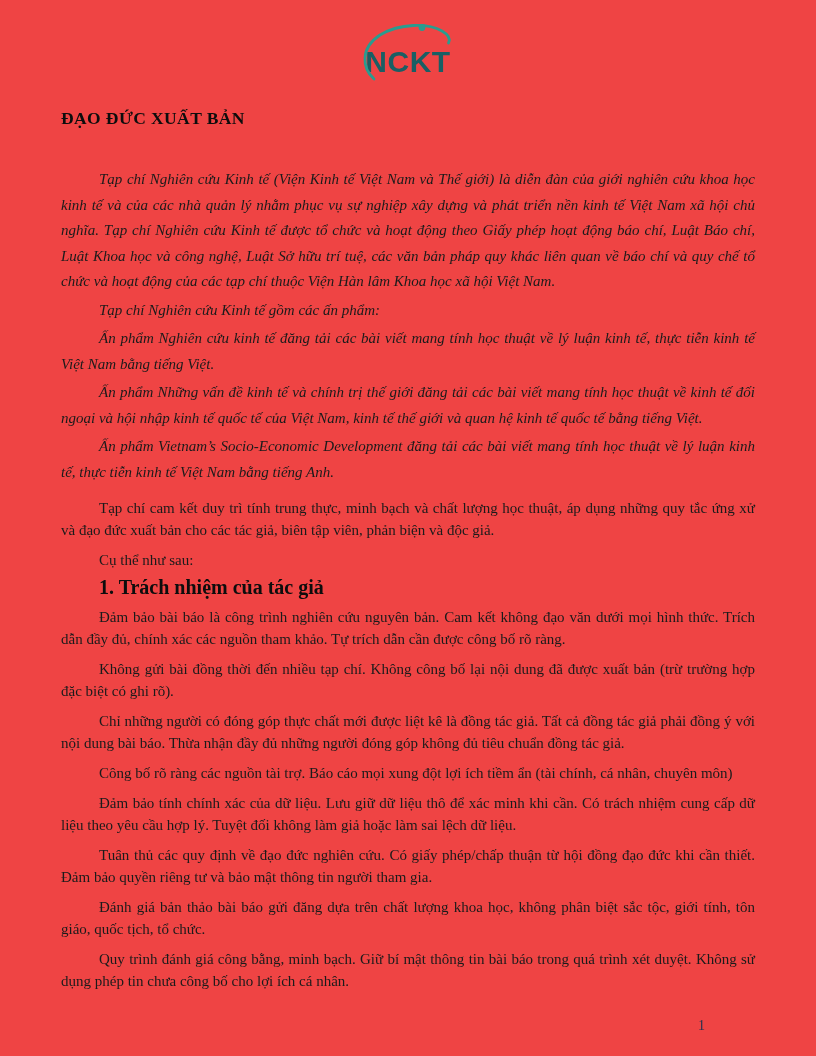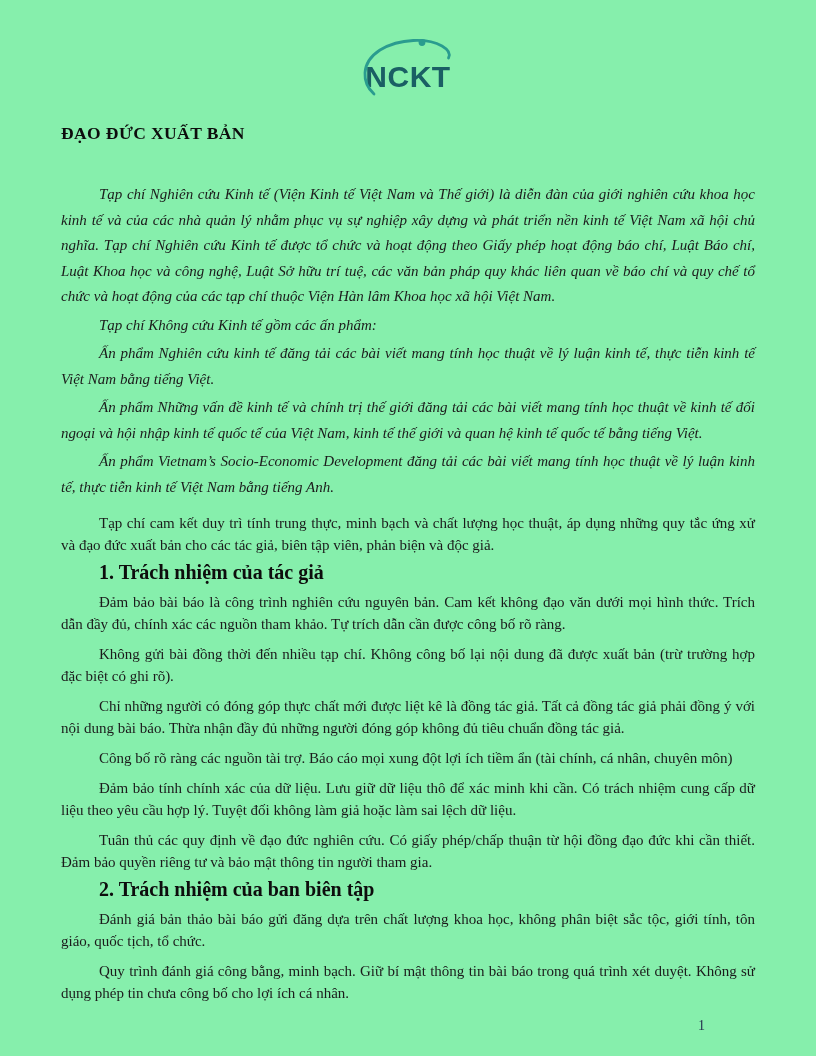--- a/index.html
+++ b/index.html
@@ -5,23 +5,23 @@
   html, body {
     margin: 0;
     padding: 0;
     background: #ffffff;
   }
   .page {
     position: relative;
     width: 816px;
     height: 1056px;
     margin: 0 auto;
-    background: #86efac;
+    background: #ef4444;
     box-sizing: border-box;
-    padding: 15px 61px;
+    padding: 0 61px;
     overflow: hidden;
     font-family: "Liberation Serif", "DejaVu Serif", serif;
     color: #1b1b1b;
   }
   .logo-wrap {
     margin-top: 20px;
     text-align: center;
     height: 62px;
   }
   .doc-title {
@@ -82,37 +82,37 @@
       <text x="50" y="52" text-anchor="middle" font-family="Liberation Sans, DejaVu Sans, sans-serif" font-size="30" font-weight="bold" letter-spacing="0.5" fill="#1a5f64">NCKT</text>
       <path d="M 16 59 C 4 48, 2 28, 22 15 C 42 3, 70 3, 84 11 C 90 14.5, 93 18.5, 90.5 23" fill="none" stroke-width="2.8" stroke-linecap="round" stroke="#2a9c8f"></path>
       <circle cx="64" cy="7.5" r="3.4" fill="#2a9c8f"></circle>
     </svg>
   </div>
 
   <h1 class="doc-title">ĐẠO ĐỨC XUẤT BẢN</h1>
 
   <div class="intro-block">
     <p><span class="journal-name">Tạp chí Nghiên cứu Kinh tế</span><span> (Viện Kinh tế Việt Nam và Thế giới)  là diễn đàn của giới nghiên cứu khoa học kinh tế và của các nhà quản lý nhằm phục vụ sự nghiệp xây dựng và phát triển nền kinh tế Việt Nam xã hội chủ nghĩa. Tạp chí Nghiên cứu Kinh tế được tổ chức và hoạt động theo Giấy phép hoạt động báo chí, Luật Báo chí, Luật Khoa học và công nghệ, Luật Sở hữu trí tuệ, các văn bản pháp quy khác liên quan về báo chí và quy chế tổ chức và hoạt động của các tạp chí thuộc Viện Hàn lâm Khoa học xã hội Việt Nam.</span></p>
-    <p>Tạp chí Không cứu Kinh tế gồm các ấn phẩm:</p>
+    <p>Tạp chí Nghiên cứu Kinh tế gồm các ấn phẩm:</p>
     <p>Ấn phẩm Nghiên cứu kinh tế đăng tải các bài viết mang tính học thuật về lý luận kinh tế, thực tiễn kinh tế Việt Nam bằng tiếng Việt.</p>
     <p>Ấn phẩm Những vấn đề kinh tế và chính trị thế giới đăng tải các bài viết mang tính học thuật về kinh tế đối ngoại và hội nhập kinh tế quốc tế của Việt Nam, kinh tế thế giới và quan hệ kinh tế quốc tế bằng tiếng Việt.</p>
     <p>Ấn phẩm Vietnam’s Socio-Economic Development đăng tải các bài viết mang tính học thuật về lý luận kinh tế, thực tiễn kinh tế Việt Nam bằng tiếng Anh.</p>
   </div>
 
   <div class="body-block">
     <p class="commitment">Tạp chí cam kết duy trì tính trung thực, minh bạch và chất lượng học thuật, áp dụng những quy tắc ứng xử và đạo đức xuất bản cho các tác giả, biên tập viên, phản biện và độc giả.</p>
+    <p>Cụ thể như sau:</p>
 
     <h2>1. Trách nhiệm của tác giả</h2>
     <p>Đảm bảo bài báo là công trình nghiên cứu nguyên bản. Cam kết không đạo văn dưới mọi hình thức. Trích dẫn đầy đủ, chính xác các nguồn tham khảo. Tự trích dẫn cần được công bố rõ ràng.</p>
     <p>Không gửi bài đồng thời đến nhiều tạp chí. Không công bố lại nội dung đã được xuất bản (trừ trường hợp đặc biệt có ghi rõ).</p>
     <p>Chỉ những người có đóng góp thực chất mới được liệt kê là đồng tác giả. Tất cả đồng tác giả phải đồng ý với nội dung bài báo. Thừa nhận đầy đủ những người đóng góp không đủ tiêu chuẩn đồng tác giả.</p>
     <p>Công bố rõ ràng các nguồn tài trợ. Báo cáo mọi xung đột lợi ích tiềm ẩn (tài chính, cá nhân, chuyên môn)</p>
     <p>Đảm bảo tính chính xác của dữ liệu. Lưu giữ dữ liệu thô để xác minh khi cần. Có trách nhiệm cung cấp dữ liệu theo yêu cầu hợp lý. Tuyệt đối không làm giả hoặc làm sai lệch dữ liệu.</p>
     <p>Tuân thủ các quy định về đạo đức nghiên cứu. Có giấy phép/chấp thuận từ hội đồng đạo đức khi cần thiết. Đảm bảo quyền riêng tư và bảo mật thông tin người tham gia.</p>
 
-    <h2>2. Trách nhiệm của ban biên tập</h2>
     <p>Đánh giá bản thảo bài báo gửi đăng dựa trên chất lượng khoa học, không phân biệt sắc tộc, giới tính, tôn giáo, quốc tịch, tổ chức.</p>
     <p>Quy trình đánh giá công bằng, minh bạch. Giữ bí mật thông tin bài báo trong quá trình xét duyệt. Không sử dụng phép tin chưa công bố cho lợi ích cá nhân.</p>
   </div>
 
   <div class="page-number">1</div>
 
 </div>
 
 </body></html>

